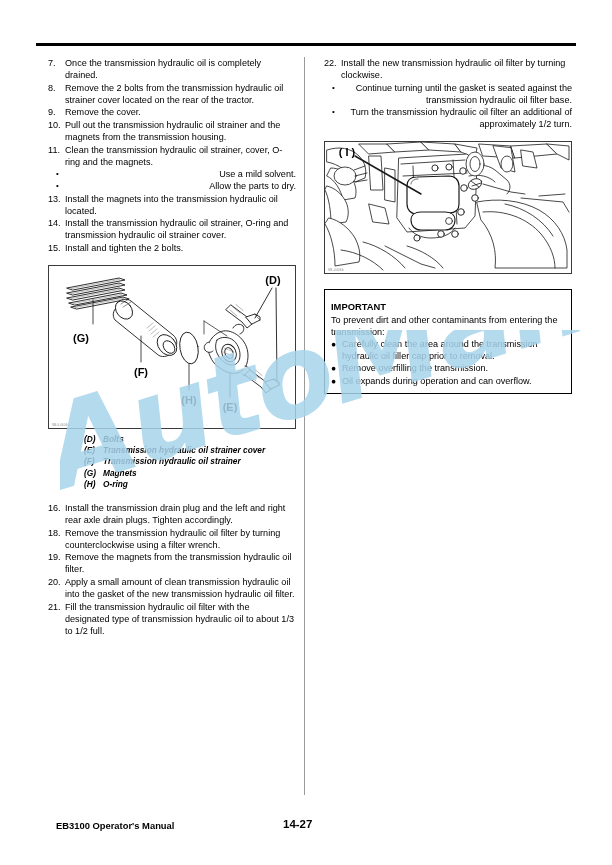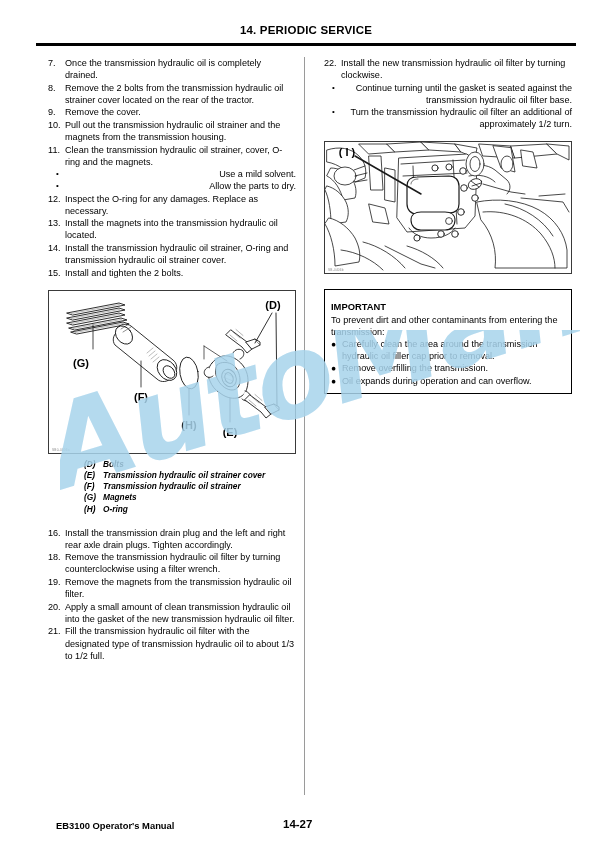--- a/index.html
+++ b/index.html
@@ -225,23 +225,20 @@
     font-size: 11px;
     font-weight: bold;
     fill: #000000;
   }
 </style>
 </head>
 <body>
 
 <div class="page">
 
-  <div class="page-header">
-    <div class="title">14. PERIODIC SERVICE</div>
-  </div>
   <div class="header-rule"></div>
 
   <div class="col-divider"></div>
 
   <svg class="watermark" viewBox="0 0 520 230">
     <text class="watermark-text" x="0" y="160" transform="rotate(-17 0 160)">AutoManual</text>
   </svg>
 
   <div class="col col-left">
 
@@ -271,24 +268,20 @@
     <div class="substep">
       <span class="dot">•</span>
       <span class="body">Use a mild solvent.</span>
     </div>
     <div class="substep">
       <span class="dot">•</span>
       <span class="body">Allow the parts to dry.</span>
     </div>
 
     <ol class="steps">
-      <li class="step">
-        <span class="num">12.</span>
-        <span class="body">Inspect the O-ring for any damages. Replace as necessary.</span>
-      </li>
       <li class="step">
         <span class="num">13.</span>
         <span class="body">Install the magnets into the transmission hydraulic oil located.</span>
       </li>
       <li class="step">
         <span class="num">14.</span>
         <span class="body">Install the transmission hydraulic oil strainer, O-ring and transmission hydraulic oil strainer cover.</span>
       </li>
       <li class="step">
         <span class="num">15.</span>

